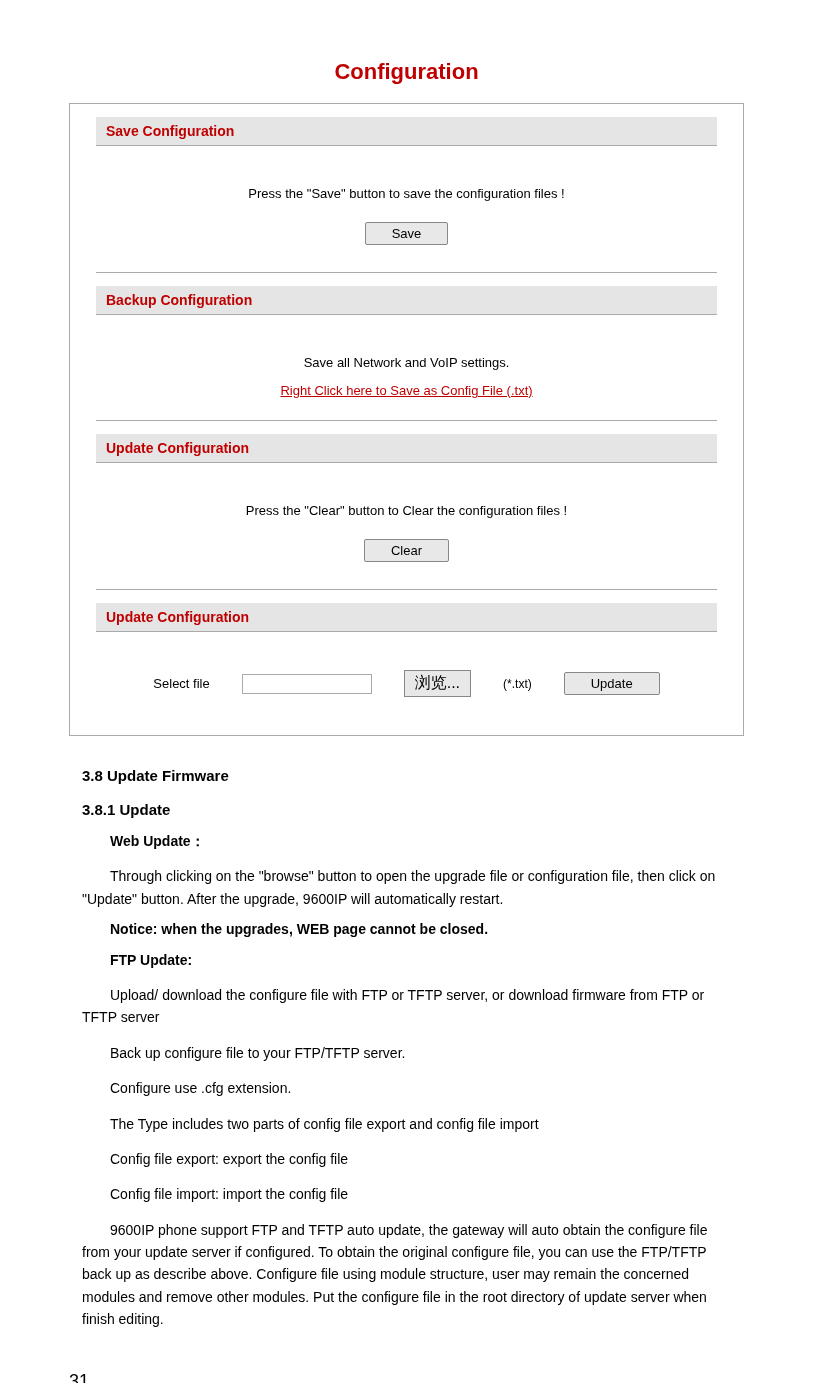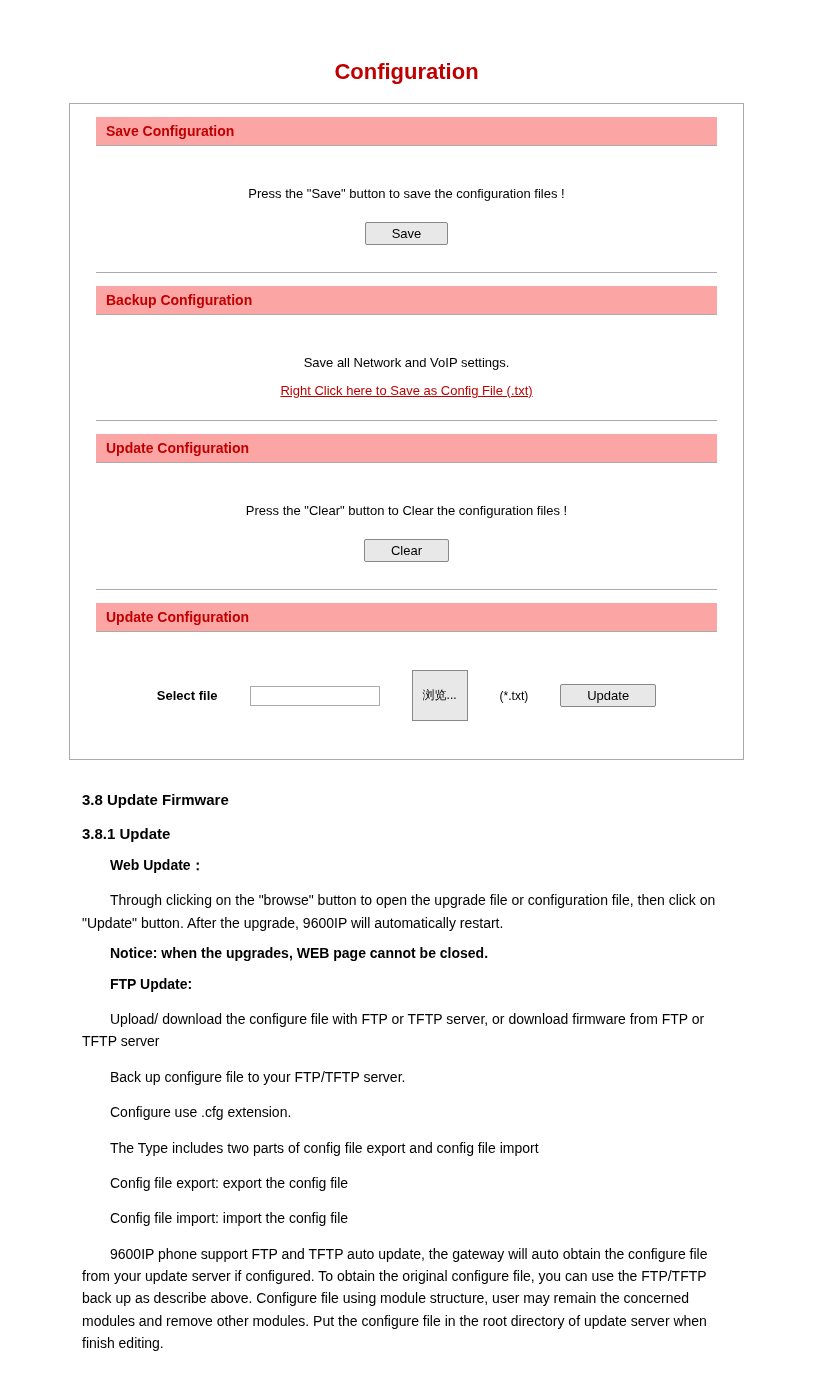--- a/index.html
+++ b/index.html
@@ -19,21 +19,21 @@
       font-weight: bold;
       margin-bottom: 18px;
     }
 
     .config-container {
       border: 1px solid #aaa;
       margin-bottom: 0;
     }
 
     .section-header {
-      background: #fca5a5;
+      background: #e5e5e5;
       color: #c00000;
       font-weight: bold;
       font-size: 14px;
       padding: 6px 10px;
       border-bottom: 1px solid #aaa;
     }
 
     .section-body {
       padding: 14px 10px;
       text-align: center;
@@ -66,35 +66,34 @@
     .update-row {
       display: flex;
       align-items: center;
       justify-content: center;
       gap: 6px;
       padding: 12px 10px;
     }
 
     .update-row label {
       font-size: 13px;
-      font-weight: bold;
     }
 
     .file-input {
       border: 1px solid #aaa;
       padding: 2px 4px;
       font-size: 12px;
       width: 130px;
     }
 
     .browse-btn {
-      padding: 16px 10px;
+      padding: 2px 10px;
       border: 1px solid #888;
       background: #e8e8e8;
-      font-size: 12px;
+      font-size: 16px;
       cursor: pointer;
     }
 
     .ext-label {
       font-size: 12px;
     }
 
     
     .text-content {
       margin-top: 28px;

